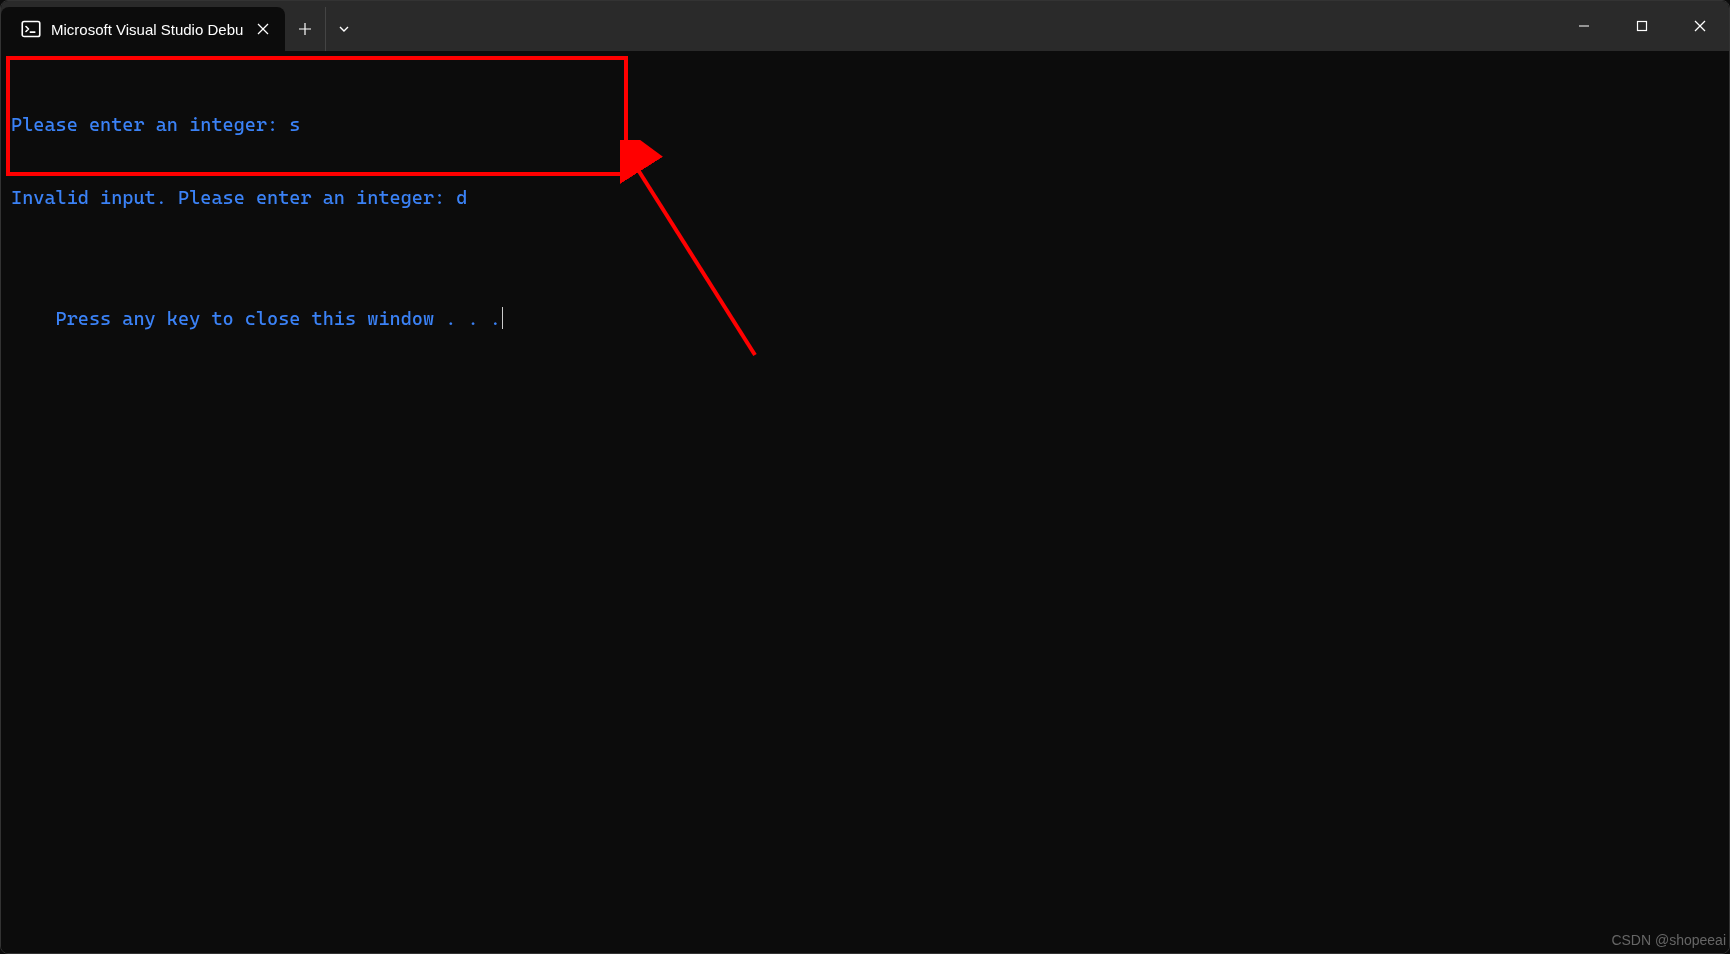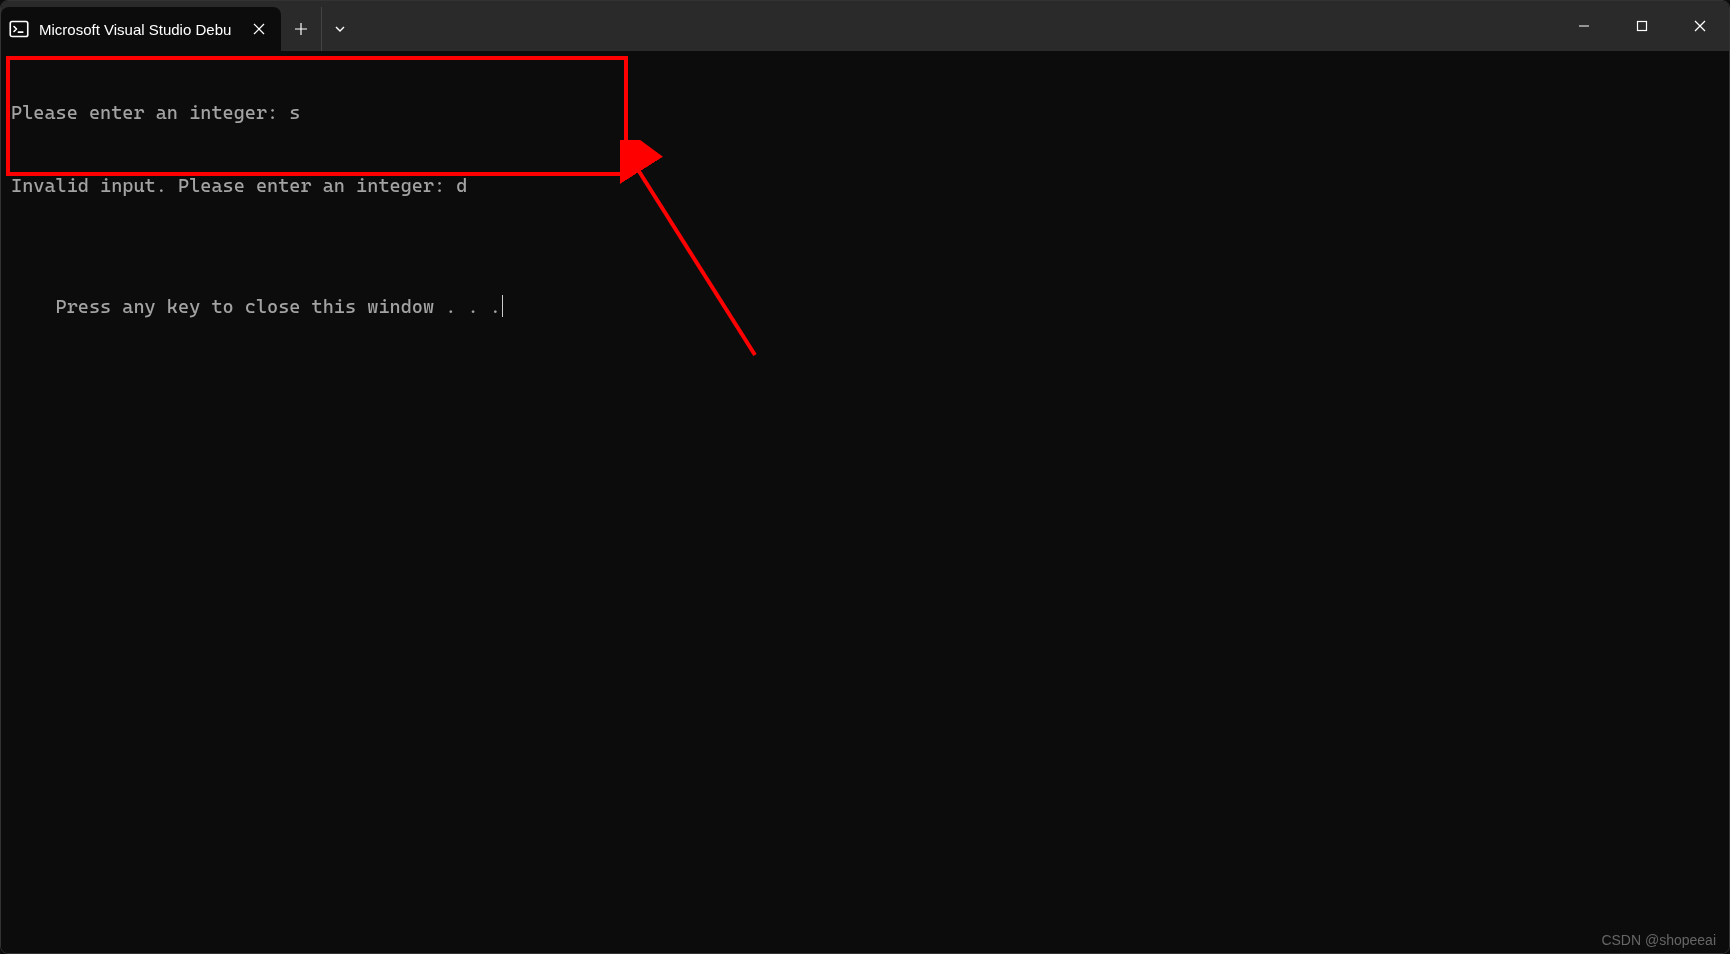--- a/index.html
+++ b/index.html
@@ -40,21 +40,21 @@
       display: flex;
       align-items: stretch;
       flex: 1;
     }
     
     .tab {
       display: flex;
       align-items: center;
       background: #0c0c0c;
       color: #ffffff;
-      padding: 0 12px 0 8px;
+      padding: 0 12px 0 20px;
       max-width: 320px;
       min-width: 280px;
       border-radius: 8px 8px 0 0;
       margin-top: 6px;
       gap: 10px;
       font-family: 'Segoe UI', sans-serif;
       font-size: 15px;
     }
     
     .tab-icon {
@@ -120,22 +120,22 @@
       display: flex;
       align-items: center;
       justify-content: center;
       color: #ffffff;
       cursor: pointer;
     }
     
     .terminal-content {
       flex: 1;
       background: #0c0c0c;
-      padding: 0 10px;
-      color: #a3a3a3;
+      padding: 12px 10px;
+      color: #3b82f6;
       font-size: 19px;
       line-height: 1.28;
       font-family: Consolas, 'Cascadia Mono', 'Courier New', monospace;
       white-space: pre-wrap;
       word-break: break-all;
       position: relative;
     }
     
     .terminal-line {
       display: block;
@@ -157,21 +157,21 @@
       width: 1px;
       height: 22px;
       background: #cccccc;
       vertical-align: text-bottom;
       margin-left: 1px;
     }
     
     .watermark {
       position: absolute;
       bottom: 6px;
-      right: 14px;
+      right: 4px;
       color: #666666;
       font-size: 14px;
       font-family: Arial, sans-serif;
     }
   </style>
 </head>
 <body>
 
 <div class="window">
 

